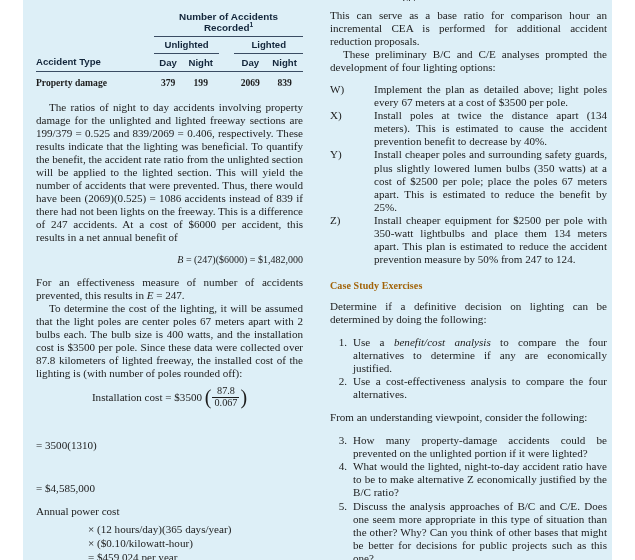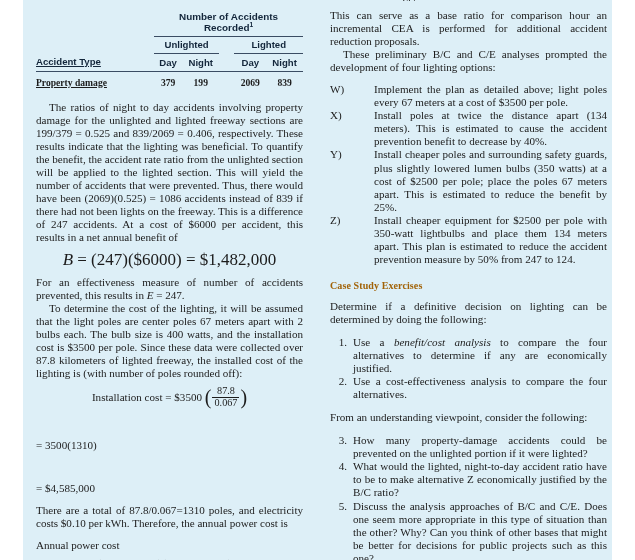--- a/index.html
+++ b/index.html
@@ -70,42 +70,42 @@
   .grp-title {
     text-align: center;
     padding-bottom: 2px !important;
     font-size: 9.9px !important;
   }
   .rule-all { border-bottom: 1.1px solid #3a4c63; }
   .rule-seg { border-bottom: 1.1px solid #3a4c63; }
   .hdr-row td, .hdr-row th { padding-top: 2px !important; padding-bottom: 2.5px !important; }
   .sub-row td { padding-top: 2.5px !important; padding-bottom: 2.5px !important; text-align: center; }
   .colhead-row td, .colhead-row th { padding-top: 3px !important; padding-bottom: 3px !important; }
-  .type-col { text-align: left; width: 132px; text-decoration: underline; }
+  .type-col { text-align: left; width: 132px; }
   .num { text-align: center; }
   .c-day-u   { width: 30px; }
   .c-night-u { width: 39px; }
   .c-pad     { width: 18px; }
   .c-day-l   { width: 34px; }
   .c-night-l { width: 39px; }
   .data-row td {
     font-family: "Liberation Serif", "DejaVu Serif", serif;
     font-weight: normal;
     color: #1c1c1c;
     font-size: 11.1px;
     padding-top: 5px !important;
     padding-bottom: 3px !important;
   }
   .data-row td.type-col { padding-left: 0; }
   sup { font-size: 6.6px; vertical-align: super; line-height: 0; }
 
   
   .math {
-    text-align: center;
-    font-size: 17px;
+    text-align: right;
+    font-size: 10px;
     line-height: 14px;
     margin: 9px 0 9px 0;
   }
   .math i, .mvar { font-style: italic; }
   .eqline {
     font-size: 11.1px;
     line-height: 14.5px;
     white-space: nowrap;
   }
   .eq-wrap { margin: 6px 0 8px 0; }
@@ -266,21 +266,20 @@
         <span class="eqline">&nbsp;</span>
         <span class="eqline">= 3500(1310)</span>
       </div>
       <div class="eq-row2">
         <span class="eqline spacerL">Installation cost</span>
         <span class="eqline">&nbsp;</span>
         <span class="eqline">= $4,585,000</span>
       </div>
     </div>
 
-    <p class="noind">There are a total of 87.8/0.067=1310 poles, and electricity costs $0.10 per kWh. Therefore, the annual power cost is</p>
 
     <p class="noind" style="margin-top:9px">Annual power cost</p>
 
     <div class="powerlines">
       <div>× (12 hours/day)(365 days/year)</div>
       <div>× ($0.10/kilowatt-hour)</div>
       <div>= $459,024 per year</div>
     </div>
   </div>
 

